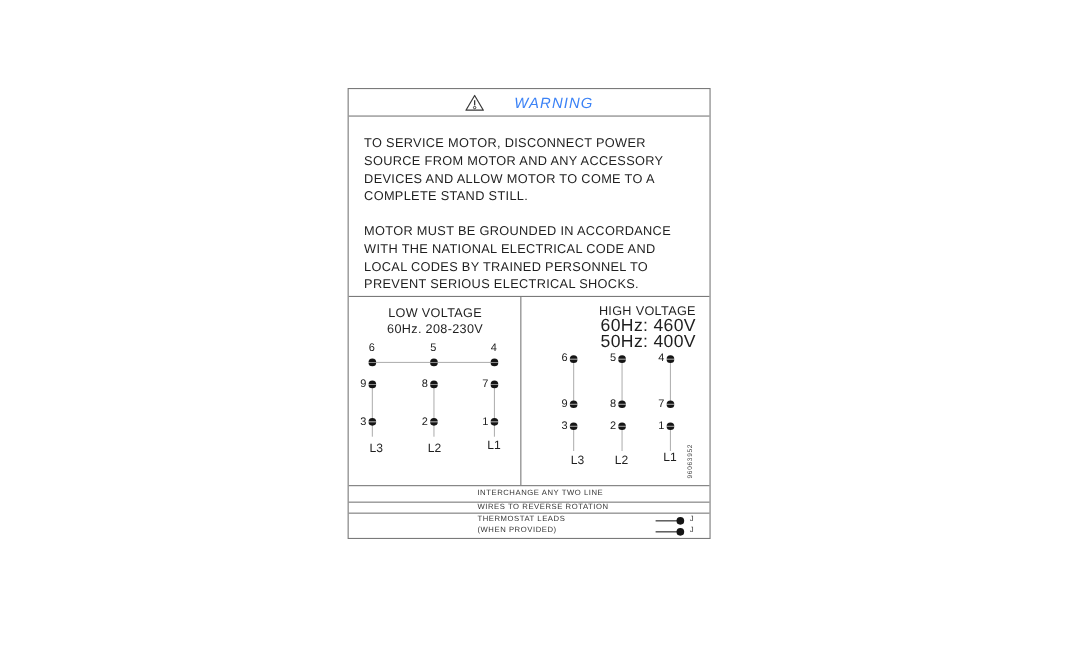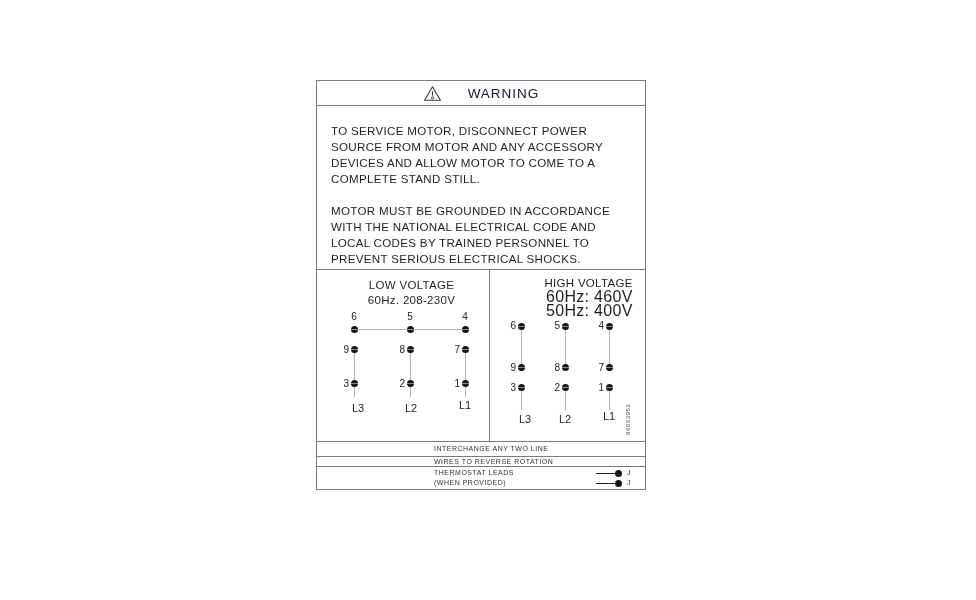--- a/index.html
+++ b/index.html
@@ -3,28 +3,28 @@
 <meta charset="utf-8">
 <style>
   html,body{margin:0;padding:0;background:#ffffff;}
   .page{position:relative;width:976px;height:600px;background:#fff;overflow:hidden;
         font-family:"Liberation Sans",sans-serif;color:#1f1f1f;}
   .label-box{position:absolute;left:316px;top:80px;width:330px;height:410px;
              border:1px solid #7a7a7a;box-sizing:border-box;background:#fff;}
   
   .hdr{position:absolute;top:0;left:0;right:0;height:25px;border-bottom:1px solid #7a7a7a;
        box-sizing:border-box;display:flex;align-items:center;justify-content:center;gap:26px;}
-  .hdr-title{font-size:13.5px;letter-spacing:1px;color:#0f172a;}
+  .hdr-title{font-size:13.5px;letter-spacing:1px;color:#3b82f6;font-style:italic;}
   
   .body-text{position:absolute;top:25px;left:0;right:0;padding:17px 12px 0 14px;
              font-size:11.6px;line-height:16px;letter-spacing:0.3px;color:#1f1f1f;}
   .body-text p{white-space:pre-line;margin:0 0 16px 0;}
   
   .diagrams{position:absolute;top:188px;left:0;right:0;bottom:48px;border-top:1px solid #7a7a7a;box-sizing:border-box;}
-  .lv-cell{position:absolute;left:16px;top:0;bottom:0;width:157px;border-right:1px solid #7a7a7a;box-sizing:border-box;}
+  .lv-cell{position:absolute;left:0;top:0;bottom:0;width:157px;border-right:1px solid #7a7a7a;box-sizing:border-box;}
   .hv-cell{position:absolute;left:158px;top:0;bottom:0;right:0;}
   .lv-titles{position:absolute;top:8px;left:0;width:157px;text-align:center;
              font-size:11.5px;line-height:15px;letter-spacing:0.3px;}
   .hv-titles{position:absolute;top:6px;left:68px;text-align:right;
              font-size:11.5px;line-height:14px;letter-spacing:0.3px;}
   .hv-titles .sub{font-size:16px;margin-left:3px;}
   .dot{position:absolute;width:7px;height:7px;border-radius:50%;
        background:linear-gradient(to bottom,#151515 38%,#8a8a8a 46%,#8a8a8a 54%,#151515 62%);}
   .hline{position:absolute;height:1px;background:#b3b3b3;}
   .vline{position:absolute;width:1px;background:#b3b3b3;}

